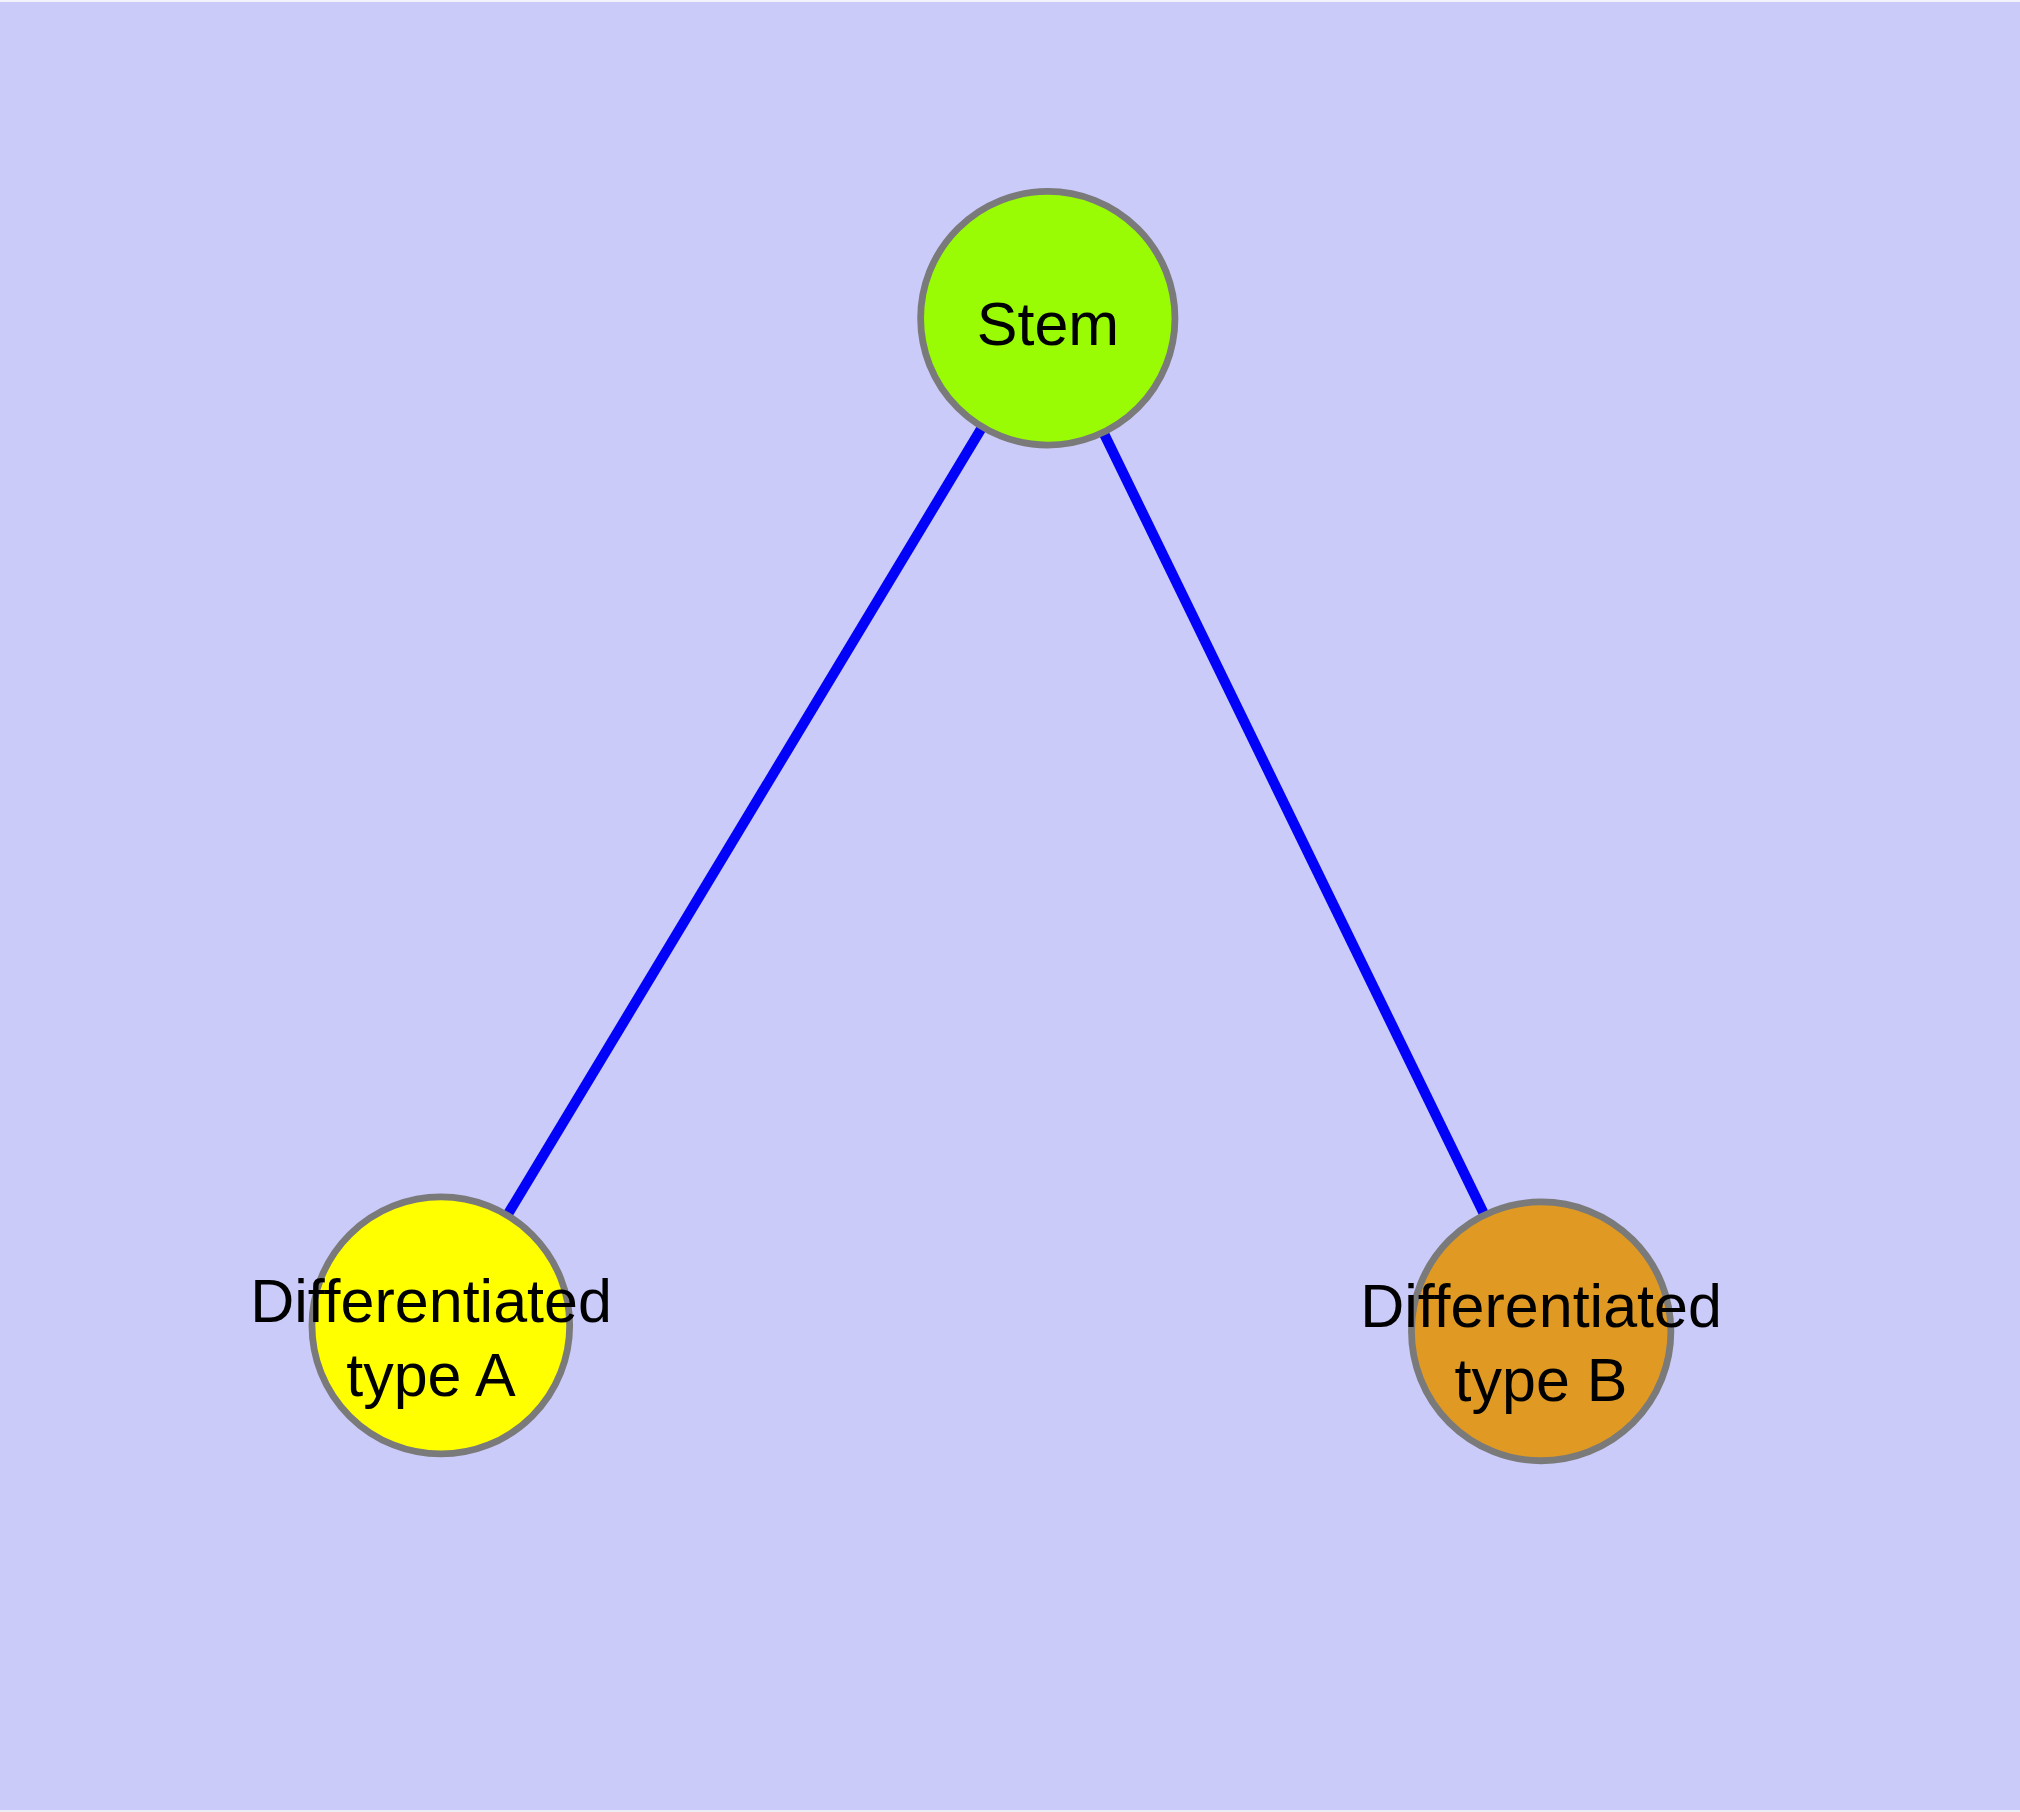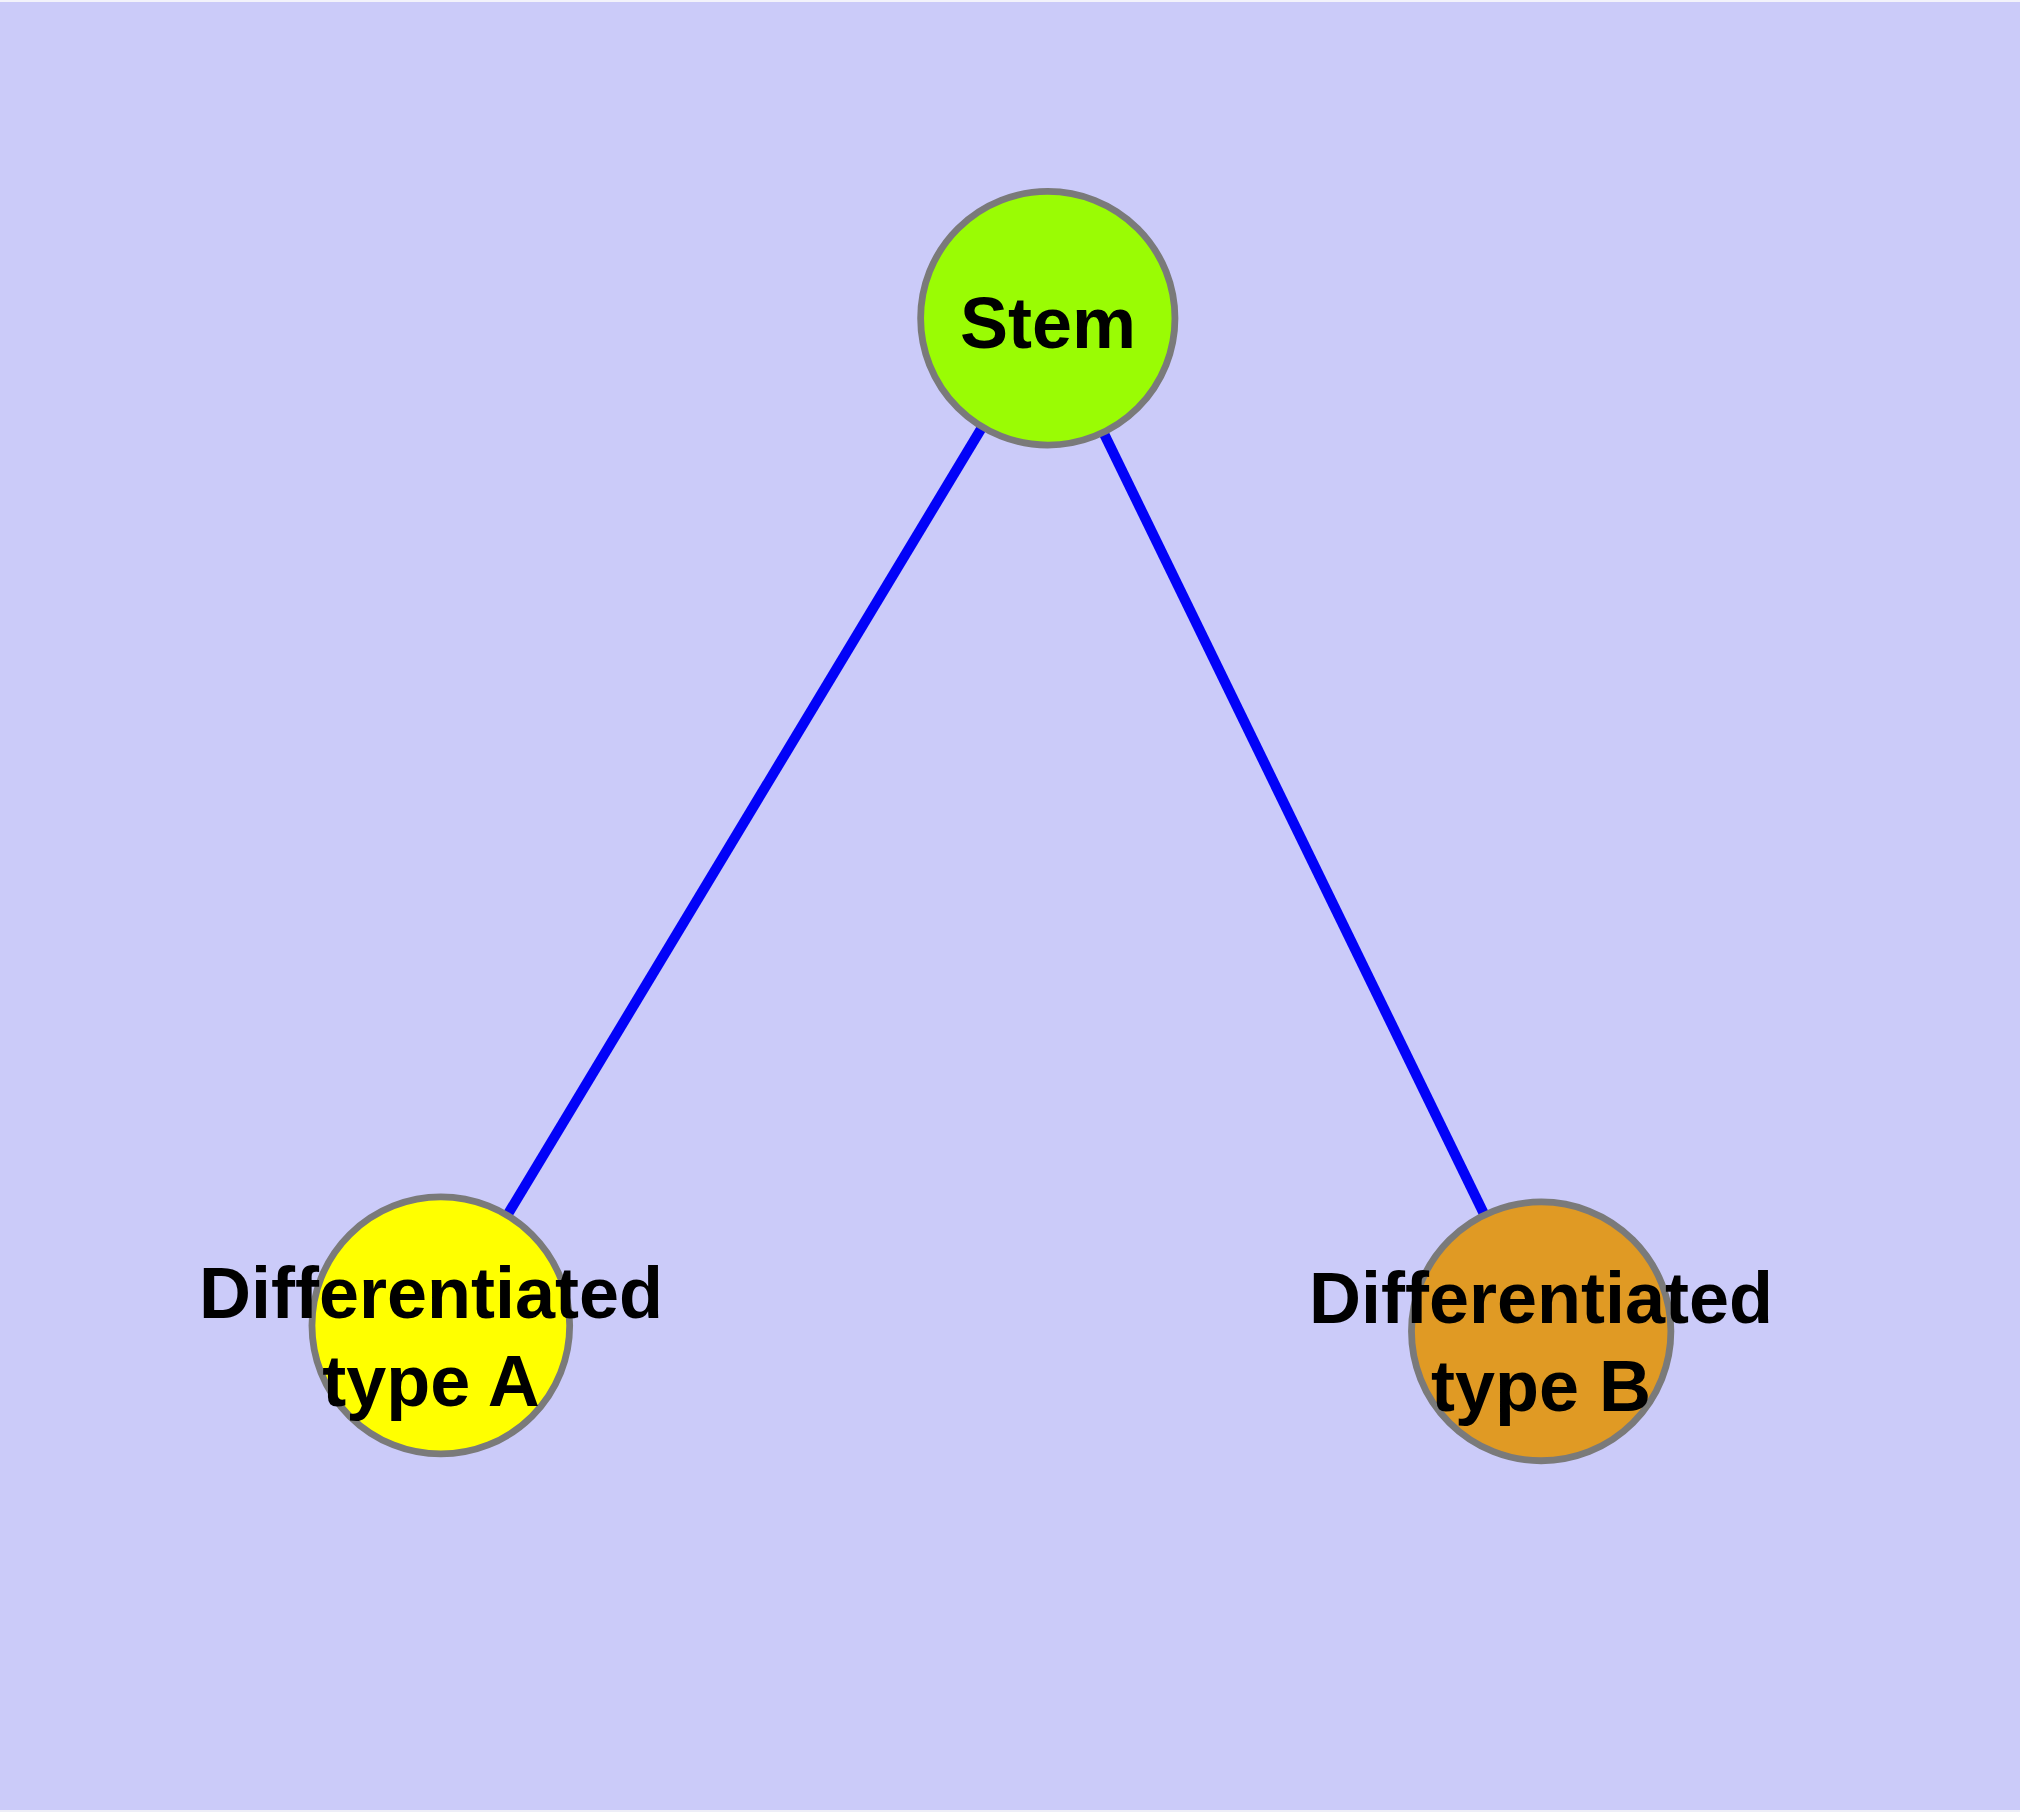--- a/index.html
+++ b/index.html
@@ -28,22 +28,22 @@
     fill: none;
     stroke-linecap: butt;
   }
   .node-circle {
     stroke-width: 8;
   }
   .node-label {
     position: absolute;
     transform: translate(-50%, -50%);
     font-family: "Liberation Sans", "DejaVu Sans", sans-serif;
-    font-weight: 700;
-    font-size: 72px;
+    font-weight: 400;
+    font-size: 61px;
     line-height: 1.22;
     text-align: center;
     white-space: pre-line;
     pointer-events: none;
   }
 </style>
 </head>
 <body>
 
 <div class="canvas" style="background-color: rgb(203, 203, 249);">

